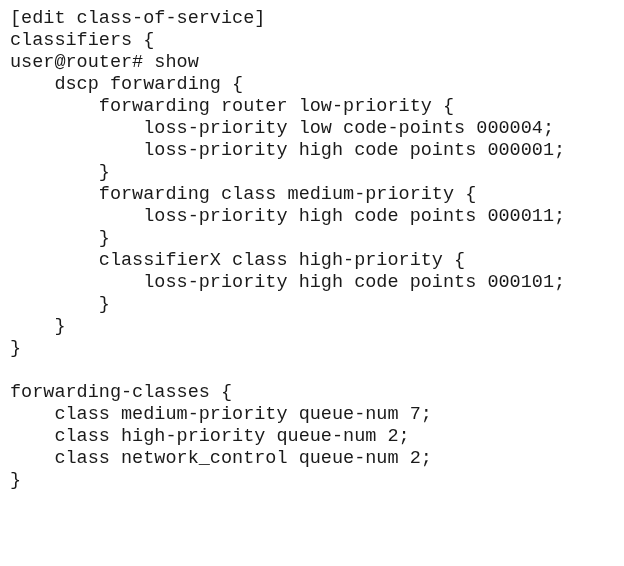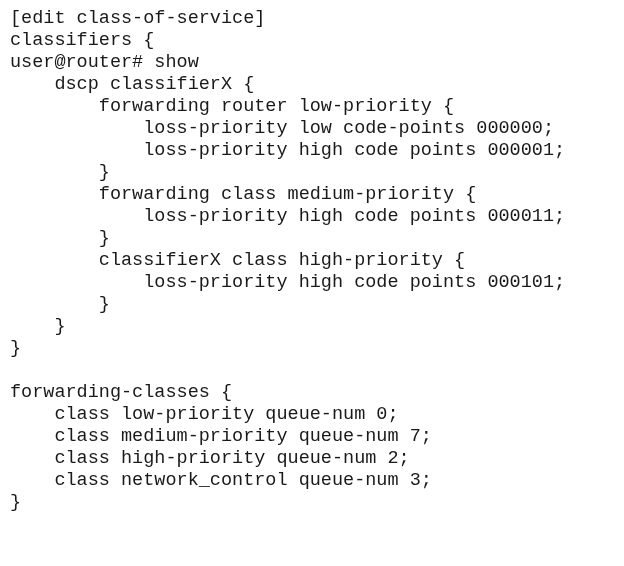--- a/index.html
+++ b/index.html
@@ -30,33 +30,32 @@
     letter-spacing: 0px;
   }
 </style>
 </head>
 <body>
 
 <div class="terminal">
   <div class="line">[edit class-of-service]</div>
   <div class="line">classifiers {</div>
   <div class="line">user@router# show</div>
-  <div class="line">    dscp classifierX {</div>
+  <div class="line">    dscp forwarding {</div>
   <div class="line">        forwarding router low-priority {</div>
-  <div class="line">            loss-priority low code-points 000000;</div>
+  <div class="line">            loss-priority low code-points 000004;</div>
   <div class="line">            loss-priority high code points 000001;</div>
   <div class="line">        }</div>
   <div class="line">        forwarding class medium-priority {</div>
   <div class="line">            loss-priority high code points 000011;</div>
   <div class="line">        }</div>
   <div class="line">        classifierX class high-priority {</div>
   <div class="line">            loss-priority high code points 000101;</div>
   <div class="line">        }</div>
   <div class="line">    }</div>
   <div class="line">}</div>
   <div class="line"></div>
   <div class="line">forwarding-classes {</div>
-  <div class="line">    class low-priority queue-num 0;</div>
   <div class="line">    class medium-priority queue-num 7;</div>
   <div class="line">    class high-priority queue-num 2;</div>
-  <div class="line">    class network_control queue-num 3;</div>
+  <div class="line">    class network_control queue-num 2;</div>
   <div class="line">}</div>
 </div>
 
 </body></html>

